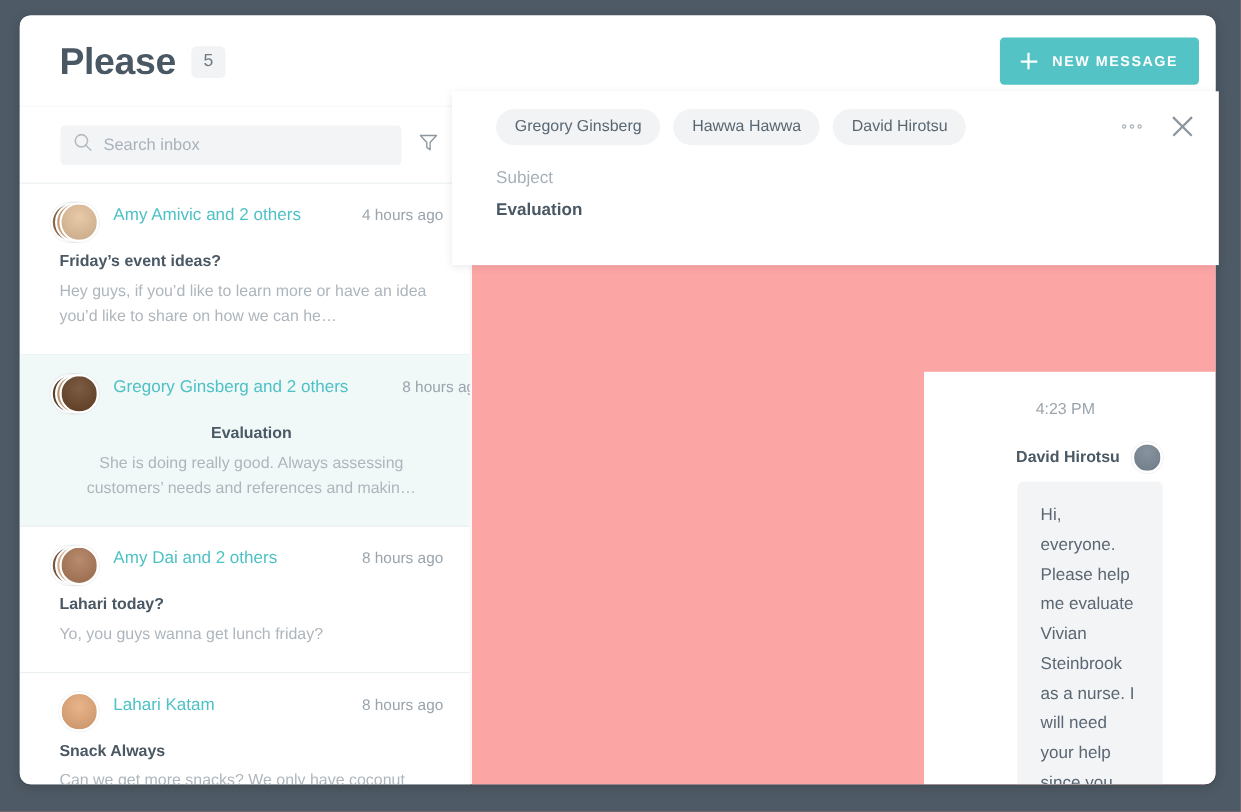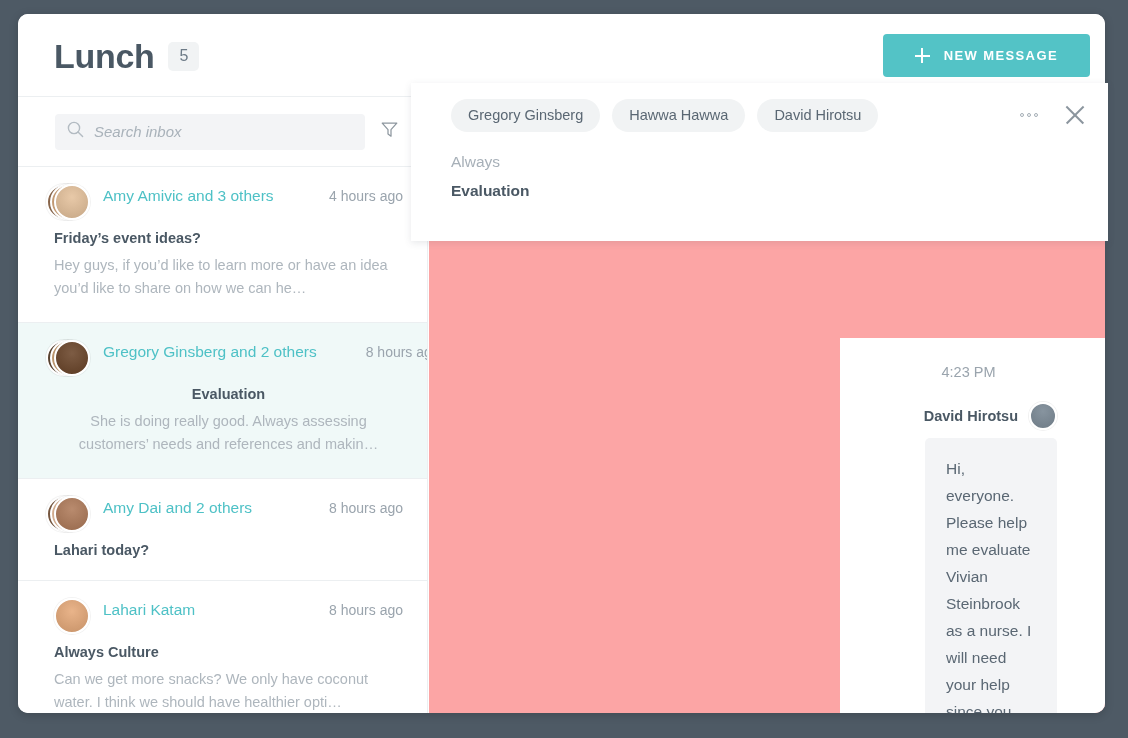--- a/index.html
+++ b/index.html
@@ -71,21 +71,21 @@
     top: 20px;
     height: 43px;
     background: #53c3c6;
     border: none;
     border-radius: 4px;
     color: #ffffff;
     font-family: "Liberation Sans", sans-serif;
     font-size: 13px;
     font-weight: 700;
     letter-spacing: 1.4px;
-    padding: 0 32px;
+    padding: 0 19px;
     display: flex;
     align-items: center;
     gap: 14px;
     cursor: pointer;
   }
   #new-message-button .plus {
     position: relative;
     width: 15px; height: 15px;
     display: inline-block;
   }
@@ -129,21 +129,20 @@
     gap: 10px;
   }
   #search-input {
     flex: 1;
     border: none;
     background: transparent;
     outline: none;
     font-family: "Liberation Sans", sans-serif;
     font-size: 15px;
     color: #55616c;
-    font-style: italic;
   }
   #search-input::placeholder { color: #a9b2ba; }
   #filter-button {
     width: 40px; height: 40px;
     display: flex; align-items: center; justify-content: center;
     cursor: pointer;
     margin-left: 4px;
   }
 
   .thread-item {
@@ -344,21 +343,21 @@
   .message.outgoing .msg-meta { justify-content: flex-end; }
   .message.outgoing .msg-bubble { margin-left: 45px; }
 </style>
 </head>
 <body>
 
 <div id="app-card">
 
   <div id="topbar">
     <div id="page-title-wrap">
-      <div id="page-title">Lunch</div>
+      <div id="page-title">Please</div>
       <div id="title-count">5</div>
     </div>
     <button id="new-message-button">
       <span class="plus"></span>
       <span>NEW MESSAGE</span>
     </button>
   </div>
 
   <div id="list-column">
 
@@ -384,21 +383,21 @@
     <div id="thread-list">
         <div class="thread-item">
     <div class="thread-head">
       <div class="avatar-stack">
               <span class="layer l3" style="background:#8d6a4f"></span>
        <span class="layer l2" style="background:#c9a07a"></span>
        <span class="layer l1" style="background:radial-gradient(circle at 50% 35%, #e8c9a8, #c5a685);"></span>
             </div>
       <div class="thread-head-text">
         <div class="thread-top-line">
-          <span class="thread-sender">Amy Amivic and 3 others</span>
+          <span class="thread-sender">Amy Amivic and 2 others</span>
           <span class="thread-time">4 hours ago</span>
         </div>
       </div>
     </div>
     <div class="thread-subject">Friday’s event ideas?</div>
     <div class="thread-preview">Hey guys, if you’d like to learn more or have an idea  you’d like to share on how we can he…</div>
         </div>
         <div class="thread-item selected">
     <div class="thread-head">
       <div class="avatar-stack">
@@ -424,34 +423,35 @@
        <span class="layer l1" style="background:radial-gradient(circle at 50% 35%, #b98b6e, #96684b);"></span>
             </div>
       <div class="thread-head-text">
         <div class="thread-top-line">
           <span class="thread-sender">Amy Dai and 2 others</span>
           <span class="thread-time">8 hours ago</span>
         </div>
       </div>
     </div>
     <div class="thread-subject">Lahari today?</div>
+    <div class="thread-preview">Yo, you guys wanna get lunch friday?</div>
         </div>
         <div class="thread-item">
     <div class="thread-head">
       <div class="avatar-stack">
               <span class="layer l1" style="background:radial-gradient(circle at 50% 35%, #e9b48a, #c69167);"></span>
             </div>
       <div class="thread-head-text">
         <div class="thread-top-line">
           <span class="thread-sender">Lahari Katam</span>
           <span class="thread-time">8 hours ago</span>
         </div>
       </div>
     </div>
-    <div class="thread-subject">Always Culture</div>
+    <div class="thread-subject">Snack Always</div>
     <div class="thread-preview">Can we get more snacks? We only have coconut water. I think we should have healthier opti…</div>
         </div>
       </div>
   </div>
 
   <div id="conversation-column">
     <div id="messages-scroll">
       <div id="timestamp-divider">4:23 PM</div>
       <div id="message-list">
           <div class="message outgoing">
@@ -477,16 +477,16 @@
     <div id="header-actions">
       <div id="more-button">
         <i></i>
           <i></i>
           <i></i>
       </div>
       <div id="close-button"></div>
     </div>
   </div>
   <div id="subject-block">
-    <div id="subject-label">Always</div>
+    <div id="subject-label">Subject</div>
     <div id="subject-value">Evaluation</div>
   </div>
 </div>
 
 </body></html>

